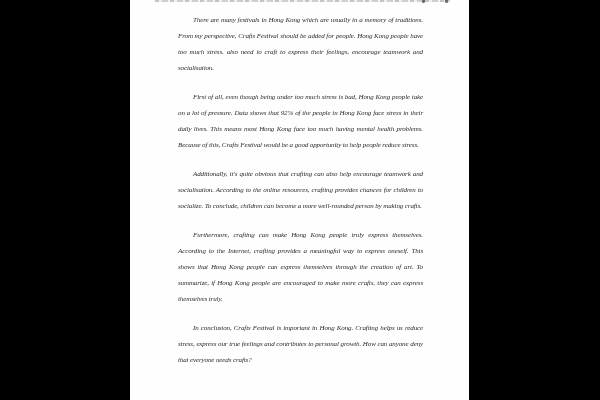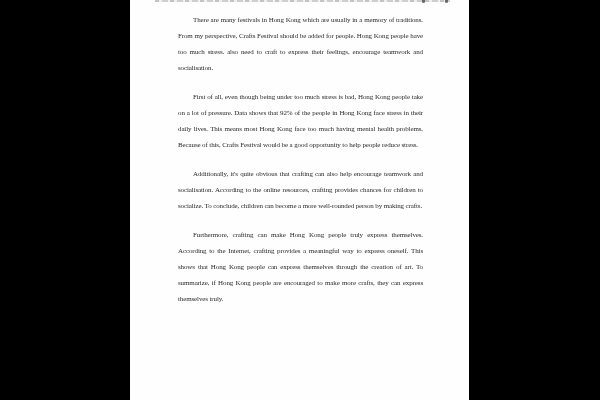--- a/index.html
+++ b/index.html
@@ -46,20 +46,21 @@
     width: 3px;
     height: 3px;
     background: #6a6a6a;
     border-radius: 0 0 2px 2px;
   }
   .title-descender.d1 { left: 292px; }
   .title-descender.d2 { left: 315px; }
   .essay {
     position: relative;
     padding: 12px 46px 0 48px;
+    font-style: italic;
   }
   .essay p {
     margin: 0 0 13px 0;
     font-family: "Liberation Serif", "DejaVu Serif", serif;
     font-size: 7px;
     line-height: 16px;
     letter-spacing: -0.12px;
     color: #2b2b2b;
     text-align: justify;
     text-indent: 15px;
@@ -74,16 +75,17 @@
 
     <div class="cropped-title"></div>
     <div class="title-descender d1"></div>
     <div class="title-descender d2"></div>
 
     <div class="essay">
       <p>There are many festivals in Hong Kong which are usually in a memory of traditions. From my perspective, Crafts Festival should be added for people. Hong Kong people have too much stress. also need to craft to express their feelings, encourage teamwork and socialisation.</p>
       <p>First of all, even though being under too much stress is bad, Hong Kong people take on a lot of pressure. Data shows that 92% of the people in Hong Kong face stress in their daily lives. This means most Hong Kong face too much having mental health problems. Because of this, Crafts Festival would be a good opportunity to help people reduce stress.</p>
       <p>Additionally, it's quite obvious that crafting can also help encourage teamwork and socialisation. According to the online resources, crafting provides chances for children to socialize. To conclude, children can become a more well-rounded person by making crafts.</p>
       <p>Furthermore, crafting can make Hong Kong people truly express themselves. According to the Internet, crafting provides a meaningful way to express oneself. This shows that Hong Kong people can express themselves through the creation of art. To summarize, if Hong Kong people are encouraged to make more crafts, they can express themselves truly.</p>
+      <p>In conclusion, Crafts Festival is important in Hong Kong. Crafting helps us reduce stress, express our true feelings and contributes to personal growth. How can anyone deny that everyone needs crafts?</p>
     </div>
 
   </div>
 </div>
 
 </body></html>

